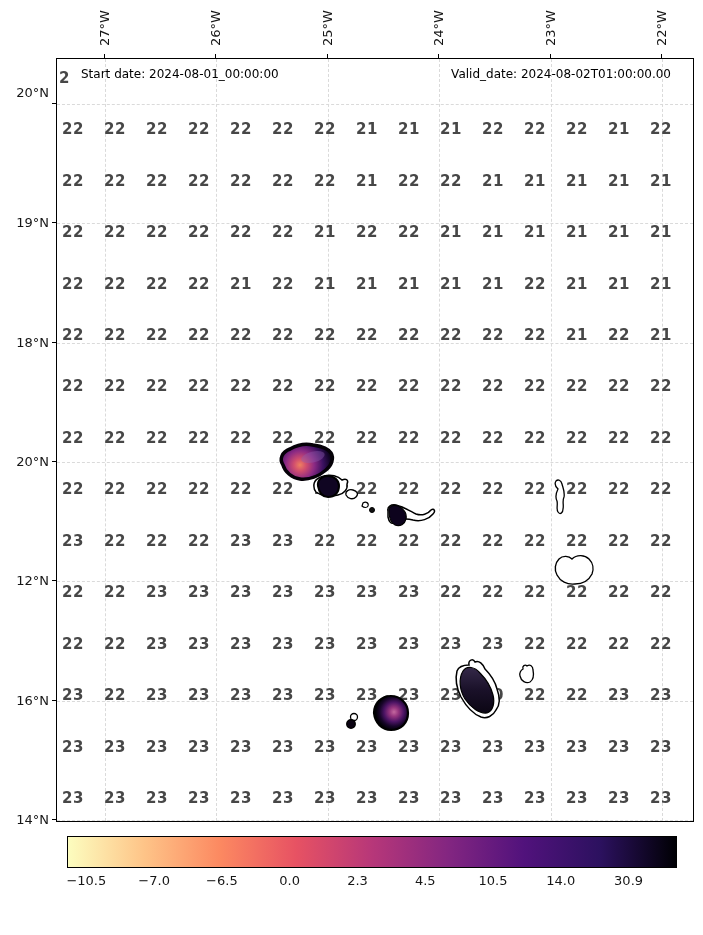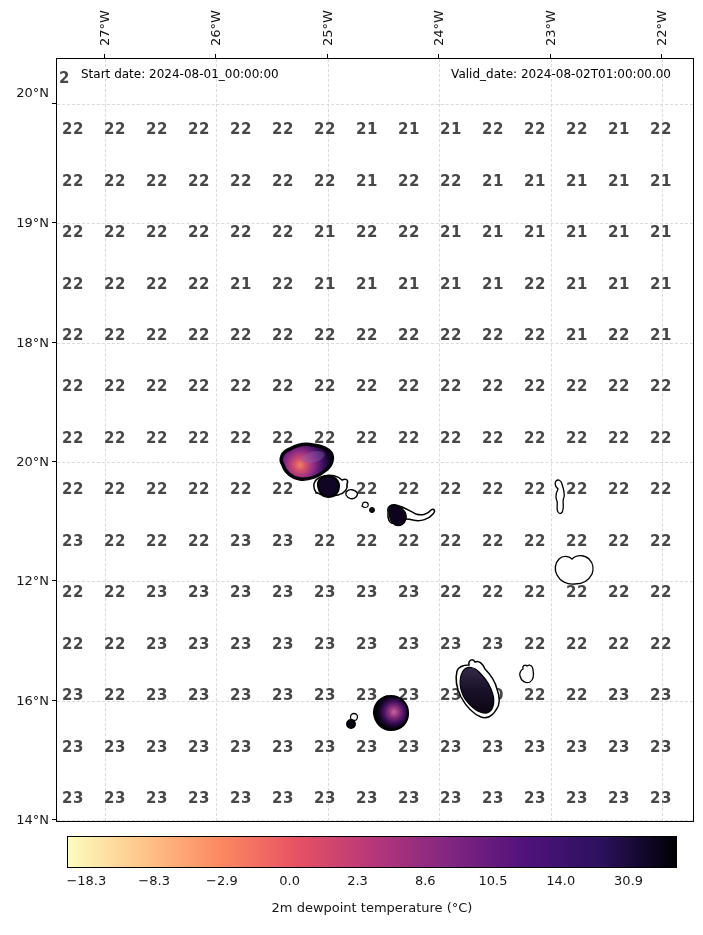--- a/index.html
+++ b/index.html
@@ -354,25 +354,24 @@
       <div class="tickmark-y" style="left: 52px; top: 580.3px;"></div>
       <span class="ytick-label" style="left: 49px; top: 580.3px;">12°N</span>
       <div class="tickmark-y" style="left: 52px; top: 699.7px;"></div>
       <span class="ytick-label" style="left: 49px; top: 699.7px;">16°N</span>
       <div class="tickmark-y" style="left: 52px; top: 819px;"></div>
       <span class="ytick-label" style="left: 49px; top: 819px;">14°N</span>
     </div>
 
   <div class="cbar" id="cbar" style="background: linear-gradient(to right, rgb(252, 253, 191) 0%, rgb(254, 196, 136) 12.5%, rgb(252, 137, 97) 25%, rgb(231, 82, 99) 37.5%, rgb(183, 55, 121) 50%, rgb(131, 38, 129) 62.5%, rgb(81, 18, 124) 75%, rgb(44, 17, 95) 87.5%, rgb(0, 0, 4) 100%);"></div>
   <div id="cbarticks">
-      <span class="cbar-tick" style="left: 86.3651px;">−18.3</span>
-      <span class="cbar-tick" style="left: 154.143px;">−8.3</span>
-      <span class="cbar-tick" style="left: 221.921px;">−2.9</span>
+      <span class="cbar-tick" style="left: 86.3651px;">−10.5</span>
+      <span class="cbar-tick" style="left: 154.143px;">−7.0</span>
+      <span class="cbar-tick" style="left: 221.921px;">−6.5</span>
       <span class="cbar-tick" style="left: 289.698px;">0.0</span>
       <span class="cbar-tick" style="left: 357.476px;">2.3</span>
-      <span class="cbar-tick" style="left: 425.254px;">8.6</span>
+      <span class="cbar-tick" style="left: 425.254px;">4.5</span>
       <span class="cbar-tick" style="left: 493.032px;">10.5</span>
       <span class="cbar-tick" style="left: 560.81px;">14.0</span>
       <span class="cbar-tick" style="left: 628.587px;">30.9</span>
     </div>
-  <div class="cbar-title">2m dewpoint temperature (°C)</div>
 
 </div>
 
 </body></html>

